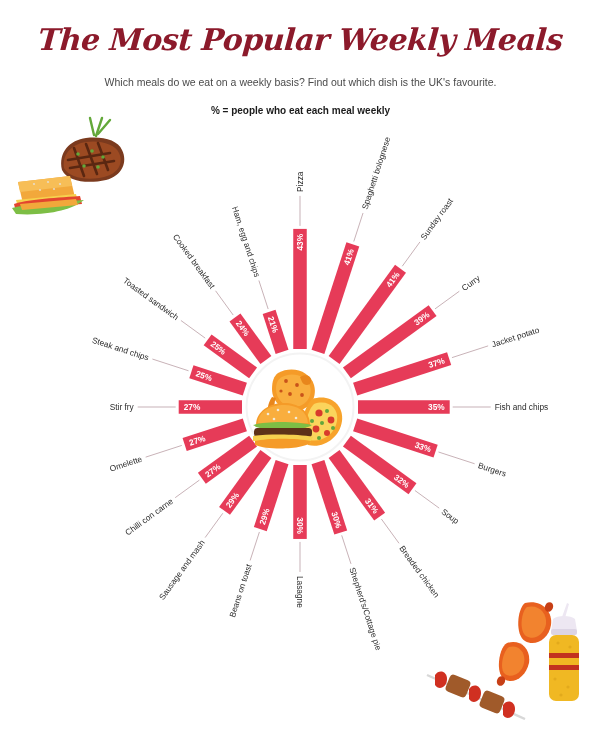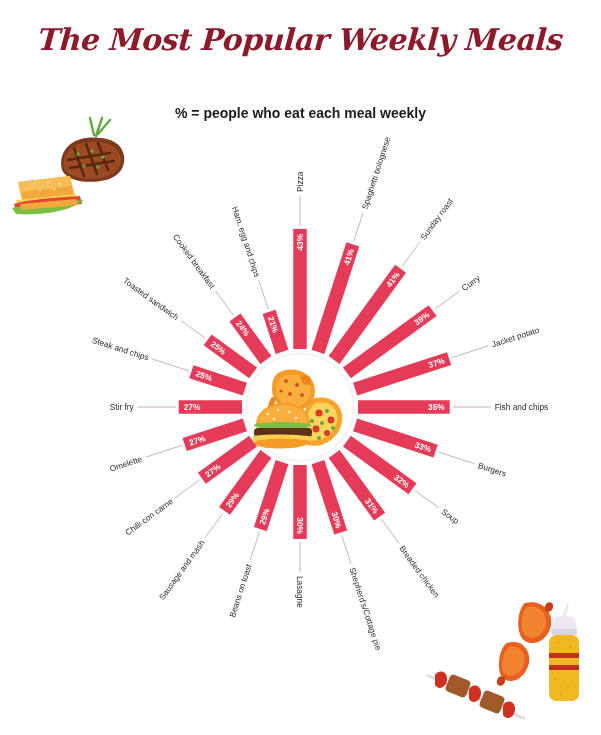--- a/index.html
+++ b/index.html
@@ -32,21 +32,21 @@
     position: absolute;
     top: 76px; left: 0; width: 601px;
     text-align: center;
     font-size: 10.5px;
     color: #4a4a4a;
   }
   .legend-note {
     position: absolute;
     top: 105px; left: 0; width: 601px;
     text-align: center;
-    font-size: 14px;
+    font-size: 10px;
     font-weight: 700;
     color: #1c1c1c;
   }
   svg.chart {
     position: absolute;
     top: 0; left: 0;
     width: 601px; height: 735px;
   }
   .barlabel {
     font-size: 8.3px;
@@ -61,20 +61,21 @@
   }
   .leader { stroke: #b09098; stroke-width: 0.7; fill: none; }
   .deco { position: absolute; }
 </style>
 </head>
 <body>
 
 <div id="page">
 
   <div class="title">The Most Popular Weekly Meals</div>
+  <div class="subtitle">Which meals do we eat on a weekly basis? Find out which dish is the UK's favourite.</div>
   <div class="legend-note">% = people who eat each meal weekly</div>
 
   <svg class="deco" style="left:6px; top:104px;" width="132" height="112" viewBox="0 0 132 112">
     <g>
       <path d="M56 66 C52 48 64 36 80 34 C96 32 112 36 116 46 C122 58 116 72 100 76 C82 80 62 78 56 66 Z" fill="#7B3A1E"></path>
       <path d="M58 64 C56 50 66 40 80 38 C94 36 109 40 113 49 C118 59 112 70 98 73 C82 77 63 74 58 64 Z" fill="#9C4A22"></path>
       <g stroke="#5A2711" stroke-width="2.6" fill="none" stroke-linecap="round">
         <path d="M68 44 L78 72"></path>
           <path d="M80 40 L91 70"></path>
           <path d="M92 39 L102 66"></path>

